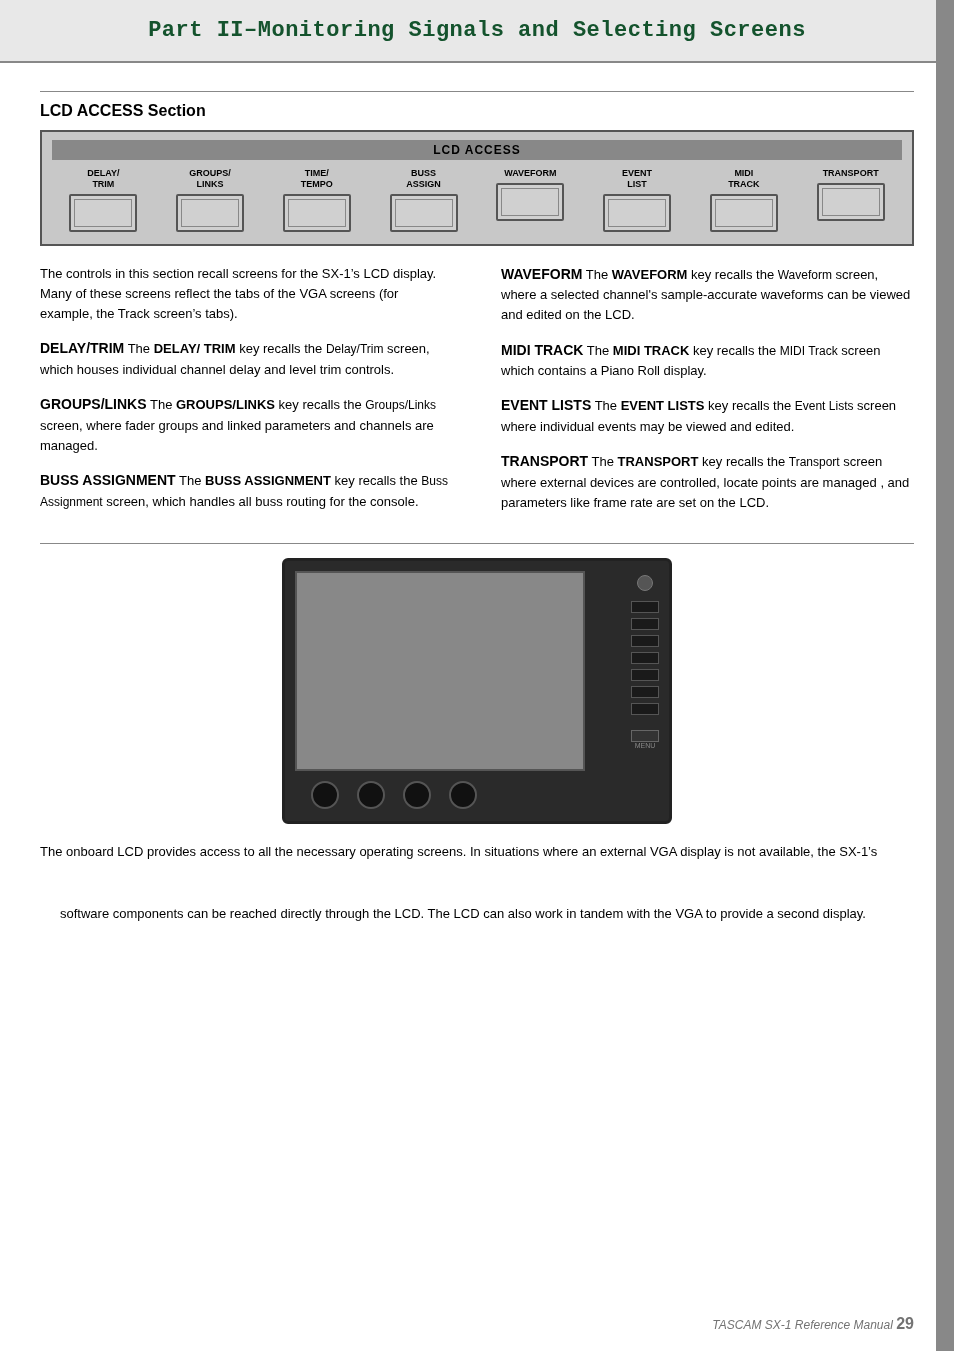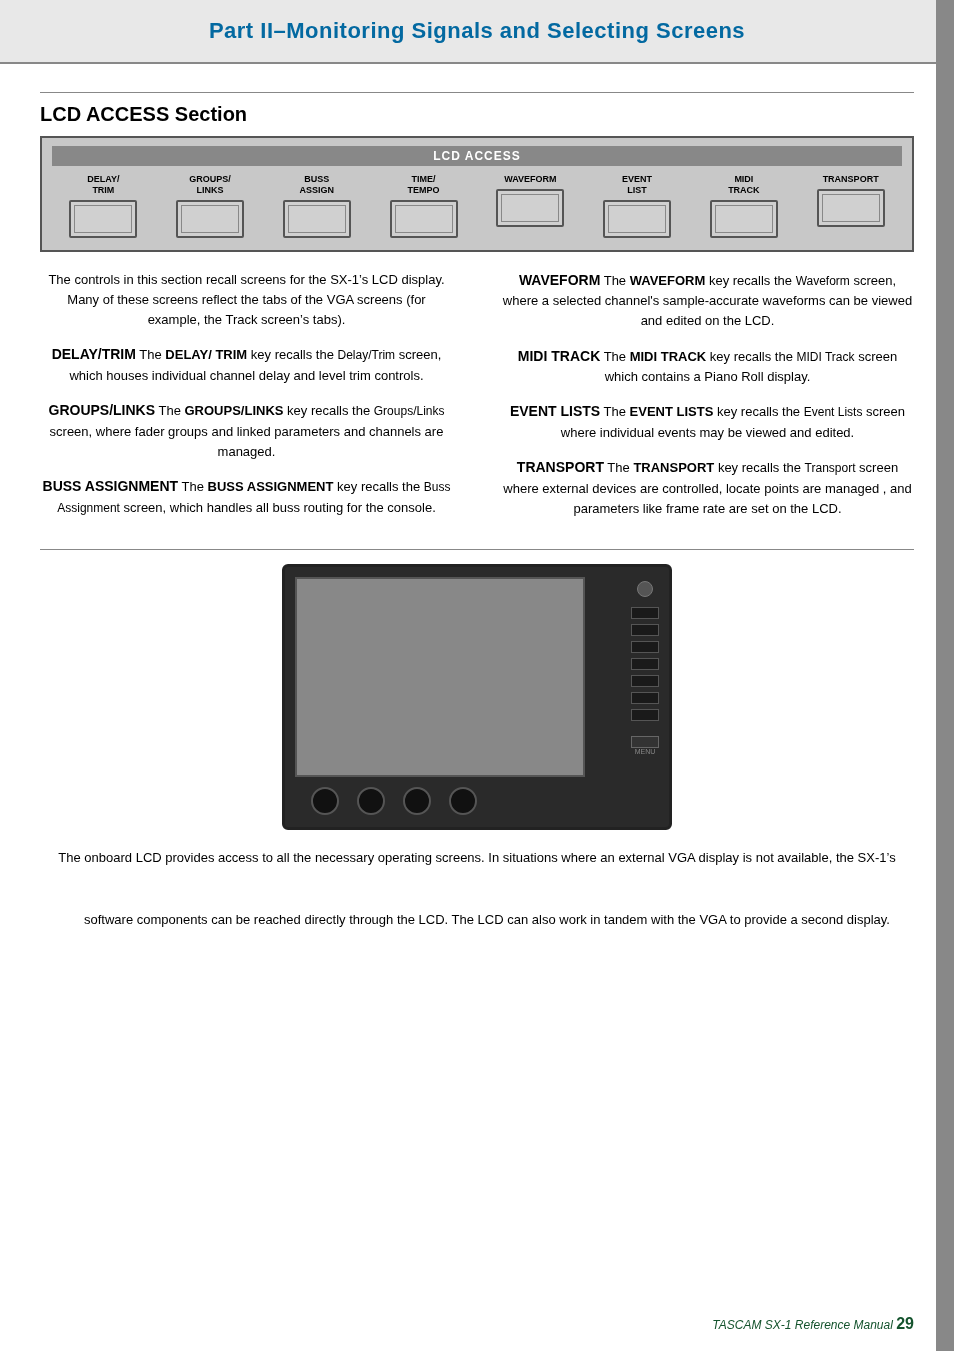--- a/index.html
+++ b/index.html
@@ -25,33 +25,33 @@
     
     .page-header {
       background: #e8e8e8;
       padding: 18px 30px 18px 30px;
       border-bottom: 2px solid #888;
       text-align: center;
     }
     .page-header h1 {
       font-size: 22px;
       font-weight: bold;
-      font-family: Liberation Sans, sans-serif;
-      color: #0369a1;
+      font-family: Liberation Mono, monospace;
+      color: #14532d;
       letter-spacing: 0.5px;
     }
 
     
     .main-content {
       padding: 20px 40px 20px 40px;
     }
 
     
     .section-heading {
-      font-size: 20px;
+      font-size: 16px;
       font-weight: bold;
       margin-bottom: 10px;
       margin-top: 10px;
       font-family: Arial, Helvetica, sans-serif;
     }
 
     
     .section-divider {
       border: none;
       border-top: 1.5px solid #888;
@@ -64,21 +64,21 @@
       background: #c8c8c8;
       padding: 8px 10px 12px 10px;
       margin-bottom: 18px;
       width: 100%;
     }
     .lcd-access-title {
       text-align: center;
       font-weight: bold;
       font-size: 12px;
       background: #888;
-      color: #ffffff;
+      color: #000000;
       padding: 3px 0;
       margin-bottom: 8px;
       letter-spacing: 1px;
     }
     .lcd-buttons-row {
       display: flex;
       justify-content: center;
       align-items: flex-start;
       gap: 4px;
     }
@@ -124,21 +124,20 @@
     .col-right {
       flex: 1;
       margin-left: 20px;
     }
 
     
     .text-para {
       margin-bottom: 14px;
       line-height: 1.55;
       font-size: 13px;
-      text-align: center;
     }
     .text-para .bold-lead {
       font-weight: bold;
       font-size: 14px;
     }
     .text-para .bold-inline {
       font-weight: bold;
     }
     .text-para .small-caps-style {
       font-family: Arial, Helvetica, sans-serif;
@@ -235,21 +234,21 @@
       margin-top: 4px;
       flex-direction: column;
     }
 
     
     .page-footer {
       position: absolute;
       bottom: 18px;
       right: 40px;
       font-size: 12px;
-      color: #14532d;
+      color: #737373;
       font-style: italic;
     }
     .page-footer .page-num {
       font-style: normal;
       font-weight: bold;
       font-size: 16px;
     }
 
     
     .right-sidebar-bar {
@@ -282,25 +281,25 @@
       <div class="lcd-buttons-row">
         <div class="lcd-button-group">
           <div class="lcd-button-label">DELAY/<br>TRIM</div>
           <div class="lcd-button-key"></div>
         </div>
         <div class="lcd-button-group">
           <div class="lcd-button-label">GROUPS/<br>LINKS</div>
           <div class="lcd-button-key"></div>
         </div>
         <div class="lcd-button-group">
+          <div class="lcd-button-label">TIME/<br>TEMPO</div>
+          <div class="lcd-button-key"></div>
+        </div>
+        <div class="lcd-button-group">
           <div class="lcd-button-label">BUSS<br>ASSIGN</div>
-          <div class="lcd-button-key"></div>
-        </div>
-        <div class="lcd-button-group">
-          <div class="lcd-button-label">TIME/<br>TEMPO</div>
           <div class="lcd-button-key"></div>
         </div>
         <div class="lcd-button-group">
           <div class="lcd-button-label">WAVEFORM</div>
           <div class="lcd-button-key"></div>
         </div>
         <div class="lcd-button-group">
           <div class="lcd-button-label">EVENT<br>LIST</div>
           <div class="lcd-button-key"></div>
         </div>

